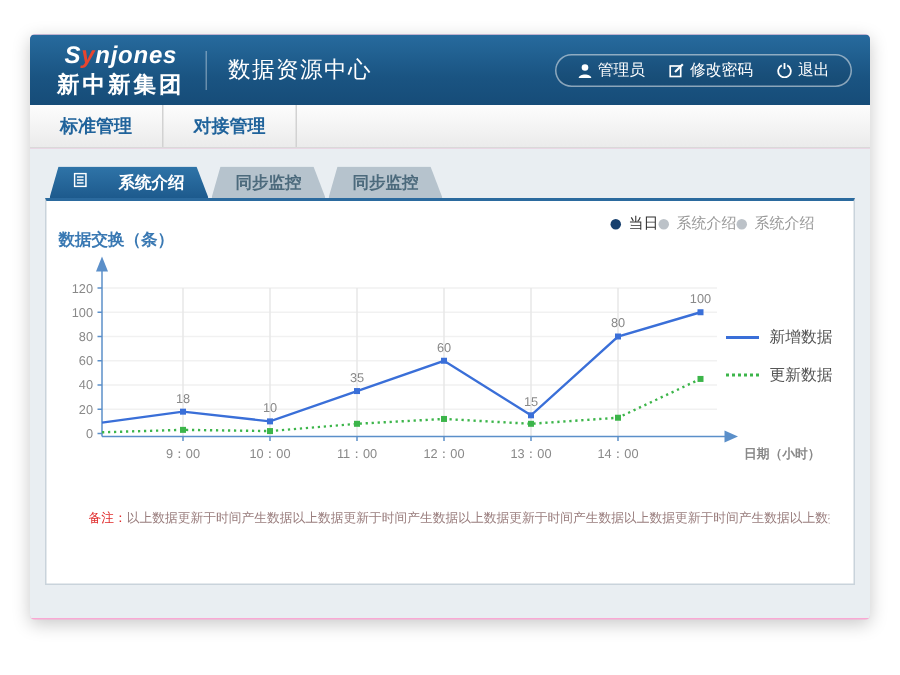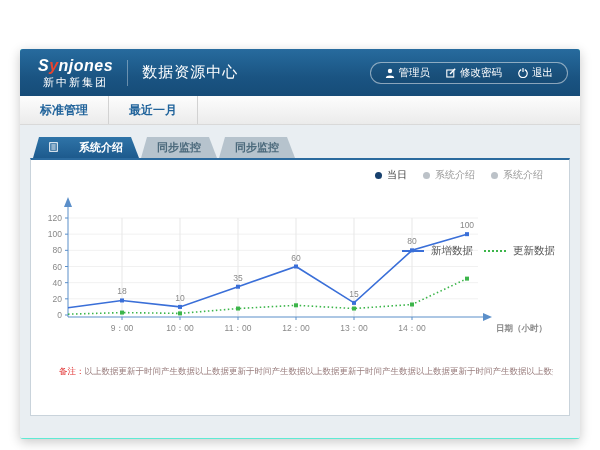--- a/index.html
+++ b/index.html
@@ -1,27 +1,27 @@
 <!DOCTYPE html>
 <html><head>
 <meta charset="utf-8">
 <style>
   * { margin:0; padding:0; box-sizing:border-box; }
   html,body { width:600px; height:450px; background:#ffffff; font-family:"Liberation Sans","DejaVu Sans",sans-serif; overflow:hidden; }
   .page { position:relative; width:600px; height:450px; background:#ffffff; }
-  .card { position:absolute; left:20px; top:49px; width:560px; height:390px; background:#5eead4;
+  .card { position:absolute; left:20px; top:23px; width:560px; height:390px; background:#f9a8d4;
           border-radius:3px; box-shadow:0 3px 12px rgba(0,0,0,.22); overflow:hidden; }
 
   
   .header { height:47px; background:linear-gradient(180deg,#276b9e 0%,#1a5482 60%,#164c78 100%);
             display:flex; align-items:center; padding:0 12px; }
   .logo { display:flex; flex-direction:column; align-items:center; line-height:1; margin-left:6px; }
   .logo-en { color:#fff; font-weight:bold; font-style:italic; font-size:16px; letter-spacing:.5px; }
   .logo-en .accent { color:#e8452f; }
-  .logo-cn { color:#fff; font-weight:normal; font-size:11px; letter-spacing:2px; margin-top:3px; }
+  .logo-cn { color:#fff; font-weight:bold; font-size:15px; letter-spacing:2px; margin-top:3px; }
   .header-divider { width:1px; height:26px; background:rgba(255,255,255,.35); margin:0 14px; }
   .app-title { color:#fff; font-size:15px; letter-spacing:1px; }
   .user-pill { margin-left:auto; display:flex; align-items:flex-start; gap:16px;
                border:1px solid rgba(255,255,255,.5); border-radius:11px; padding:3px 14px;
                background:rgba(0,0,0,.07); }
   .user-item { display:flex; align-items:center; gap:4px; color:#fff; font-size:10.5px; cursor:pointer; }
   .user-item svg { display:block; }
 
   
   .nav { height:29px; background:linear-gradient(180deg,#fdfdfd,#ebebeb); border-bottom:1px solid #d9d9d9;
@@ -32,32 +32,32 @@
   
   .content { position:relative; height:313px; background:#e9eef2; padding:12px 10px 0; }
   .tabs { display:flex; margin-left:3px; height:21px; }
   .tab { display:flex; align-items:center; gap:21px; padding:0 16px; font-size:11px; font-weight:bold;
          clip-path:polygon(6px 0, calc(100% - 8px) 0, 100% 100%, 0 100%); cursor:pointer; }
   .tab.active { background:linear-gradient(180deg,#2f74a8,#1d5a8d); color:#fff; }
   .tab.inactive { background:#b6c3cd; color:#4c6a7c; margin-left:2px; }
 
   .panel { position:relative; height:258px; background:#fff; border:1px solid #c9d3db; border-top:2px solid #2b6a9e; }
 
-  .filters { position:absolute; top:8px; right:26px; display:flex; gap:16px; }
+  .filters { position:absolute; top:8px; right:26px; display:flex; }
   .filter { display:flex; align-items:center; gap:5px; font-size:10px; color:#999; cursor:pointer; }
   .filter .dot { width:7px; height:7px; border-radius:50%; background:#bcc2c8; }
   .filter.sel { color:#333; }
   .filter.sel .dot { background:#17406e; }
 
   .ylabel { position:absolute; top:18px; left:8px; color:#3a79b3; font-size:11px; font-weight:bold; }
 
   #chart-svg { position:absolute; left:14px; top:36px; width:512px; height:150px; }
   #chart-svg text { font-size:8.5px; fill:#898989; font-family:"Liberation Sans","DejaVu Sans",sans-serif; }
 
-  .chart-legend { position:absolute; right:14px; top:84px; display:flex; gap:11px; }
+  .chart-legend { position:absolute; right:14px; top:84px; display:flex; flex-direction:column; gap:11px; }
   .legend-item { display:flex; align-items:center; gap:7px; font-size:10.5px; color:#555; cursor:pointer; }
   .legend-line { width:22px; height:0; border-top:2px solid #3a6fd8; }
   .legend-line.dotted { border-top:2px dotted #3cb54a; }
 
   .note { position:absolute; left:28px; right:16px; top:206px; font-size:8.5px; white-space:nowrap; overflow:hidden; color:#997d7d; }
   .note .note-label { color:#e02b2b; }
 </style>
 </head>
 <body>
 
@@ -98,21 +98,21 @@
                 <line x1="5" y1="0" x2="5" y2="4" stroke="#fff" stroke-width="1.2"></line>
               </svg>
             </span>
           <span>退出</span>
         </div>
       </div>
     </div>
 
     <div class="nav">
       <div class="nav-item">标准管理</div>
-      <div class="nav-item">最近一月</div>
+      <div class="nav-item">对接管理</div>
     </div>
 
     <div class="content">
       <div class="tabs">
         <div class="tab active">
           <span><svg width="9" height="10" viewBox="0 0 9 10">
                 <rect x="0.7" y="0.7" width="7.6" height="8.6" fill="none" stroke="#fff" stroke-width="1"></rect>
                 <line x1="2.3" y1="3" x2="6.7" y2="3" stroke="#fff" stroke-width="1"></line>
                 <line x1="2.3" y1="5" x2="6.7" y2="5" stroke="#fff" stroke-width="1"></line>
                 <line x1="2.3" y1="7" x2="6.7" y2="7" stroke="#fff" stroke-width="1"></line>
@@ -137,20 +137,21 @@
           <div class="filter">
             <span class="dot"></span>
             <span>系统介绍</span>
           </div>
           <div class="filter">
             <span class="dot"></span>
             <span>系统介绍</span>
           </div>
         </div>
 
+        <div class="ylabel">数据交换（条）</div>
 
         <svg id="chart-svg" viewBox="0 0 512 150">
             <line x1="23" y1="102.83333333333333" x2="433" y2="102.83333333333333" stroke="#f1f1f1"></line>
             <line x1="23" y1="86.66666666666666" x2="433" y2="86.66666666666666" stroke="#f1f1f1"></line>
             <line x1="23" y1="70.5" x2="433" y2="70.5" stroke="#f1f1f1"></line>
             <line x1="23" y1="54.33333333333333" x2="433" y2="54.33333333333333" stroke="#f1f1f1"></line>
             <line x1="23" y1="38.16666666666667" x2="433" y2="38.16666666666667" stroke="#f1f1f1"></line>
             <line x1="23" y1="22" x2="433" y2="22" stroke="#f1f1f1"></line>
             <line x1="77" y1="22" x2="77" y2="121" stroke="#e7e7e7"></line>
             <line x1="135" y1="22" x2="135" y2="121" stroke="#e7e7e7"></line>

